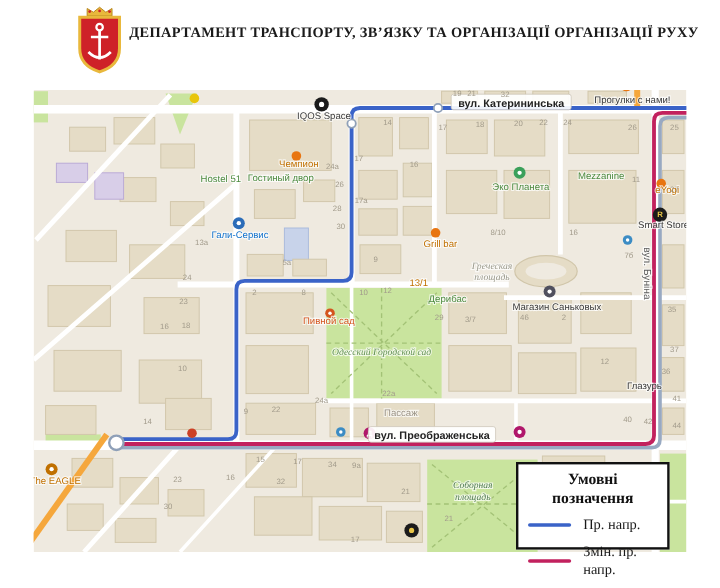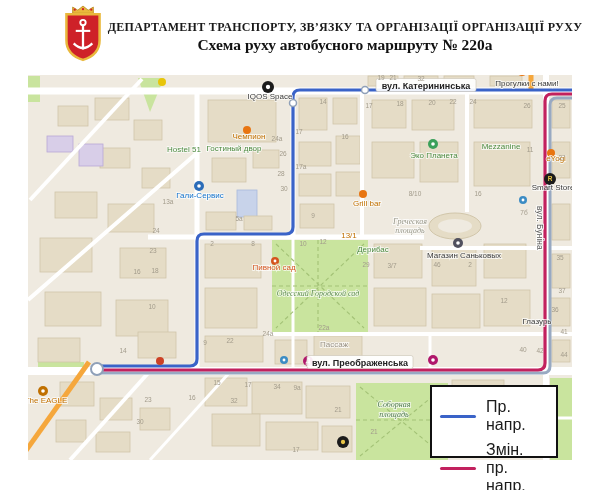--- a/index.html
+++ b/index.html
@@ -10,41 +10,40 @@
   .h1{position:absolute;left:100px;top:20px;width:490px;text-align:center;
       font-family:"Liberation Serif",serif;font-weight:bold;font-size:12px;color:#1a1a1a;letter-spacing:.3px;}
   .h2{position:absolute;left:100px;top:36px;width:490px;text-align:center;
       font-family:"Liberation Serif",serif;font-weight:bold;font-size:15.5px;color:#111;}
   #map-svg{position:absolute;left:0;top:0;}
   .legend{position:absolute;left:430px;top:385px;width:128px;height:73px;box-sizing:border-box;
           background:#fff;border:2px solid #111;padding:4px 8px 6px 8px;z-index:6;}
   .legend-title{font-family:"Liberation Serif",serif;font-weight:bold;font-size:13px;color:#111;text-align:center;}
   .legend-row{display:flex;align-items:center;margin-top:7px;}
   .legend-swatch{display:inline-block;width:36px;height:3px;border-radius:2px;flex:0 0 auto;}
-  .legend-label{font-family:Liberation Sans, sans-serif;font-size:16px;color:#1a1a1a;margin-left:10px;}
+  .legend-label{font-family:Liberation Serif, serif;font-size:12px;color:#1a1a1a;margin-left:10px;}
 </style>
 </head>
 <body>
 
 <div class="page">
 
   <div class="header">
     <svg class="coat" width="46" height="58" viewBox="0 0 44 56">
       <path d="M12,8 L12,2 L17,5 L22,1 L27,5 L32,2 L32,8 Z" fill="#E9B83C" stroke="#B8871E" stroke-width="0.8"></path>
       <circle cx="14" cy="4.5" r="1.1" fill="#CE2128"></circle>
         <circle cx="22" cy="4" r="1.1" fill="#CE2128"></circle>
         <circle cx="30" cy="4.5" r="1.1" fill="#CE2128"></circle>
       <path d="M6,9 h32 v25 q0,14 -16,19 q-16,-5 -16,-19 z" fill="#CE2128" stroke="#E9B83C" stroke-width="2.4"></path>
       <circle cx="22" cy="17" r="2.6" fill="none" stroke="#ffffff" stroke-width="1.8"></circle>
       <line x1="22" y1="19.5" x2="22" y2="43" stroke="#ffffff" stroke-width="2.2"></line>
       <line x1="15" y1="25" x2="29" y2="25" stroke="#ffffff" stroke-width="2"></line>
       <path d="M13,37 q9,9 18,0" fill="none" stroke="#ffffff" stroke-width="2.2"></path>
     </svg>
     <div class="h1">ДЕПАРТАМЕНТ ТРАНСПОРТУ, ЗВ’ЯЗКУ ТА ОРГАНІЗАЦІЇ ОРГАНІЗАЦІЇ РУХУ</div>
-    <div class="h2">Схема руху автобусного маршруту № 220а</div>
   </div>
 
   <svg id="map-svg" width="600" height="490" viewBox="0 0 600 490">
       <defs>
         <clipPath id="mapclip">
           <rect x="28" y="75" width="544" height="385"></rect>
         </clipPath>
       </defs>
       <g clip-path="url(#mapclip)">
         <rect x="28" y="75" width="544" height="385" fill="#EFEAE0"></rect>
@@ -274,20 +273,21 @@
         <text x="192" y="400" text-anchor="middle" fill="#A29B8B" font-size="6.5" font-family="&quot;Liberation Sans&quot;,sans-serif">16</text>
         <text x="148" y="402" text-anchor="middle" fill="#A29B8B" font-size="6.5" font-family="&quot;Liberation Sans&quot;,sans-serif">23</text>
         <text x="205" y="345" text-anchor="middle" fill="#A29B8B" font-size="6.5" font-family="&quot;Liberation Sans&quot;,sans-serif">9</text>
         <text x="230" y="343" text-anchor="middle" fill="#A29B8B" font-size="6.5" font-family="&quot;Liberation Sans&quot;,sans-serif">22</text>
         <text x="123" y="353" text-anchor="middle" fill="#A29B8B" font-size="6.5" font-family="&quot;Liberation Sans&quot;,sans-serif">14</text>
         <text x="524" y="215" text-anchor="middle" fill="#A29B8B" font-size="6.5" font-family="&quot;Liberation Sans&quot;,sans-serif">7б</text>
       </g>
     </svg>
 
   <div class="legend">
+    <div class="legend-title">Умовні позначення</div>
     <div class="legend-row">
       <span class="legend-swatch" style="background: rgb(58, 99, 200);"></span>
       <span class="legend-label">Пр. напр.</span>
     </div>
     <div class="legend-row">
       <span class="legend-swatch" style="background: rgb(194, 33, 94);"></span>
       <span class="legend-label">Змін. пр. напр.</span>
     </div>
   </div>
 

